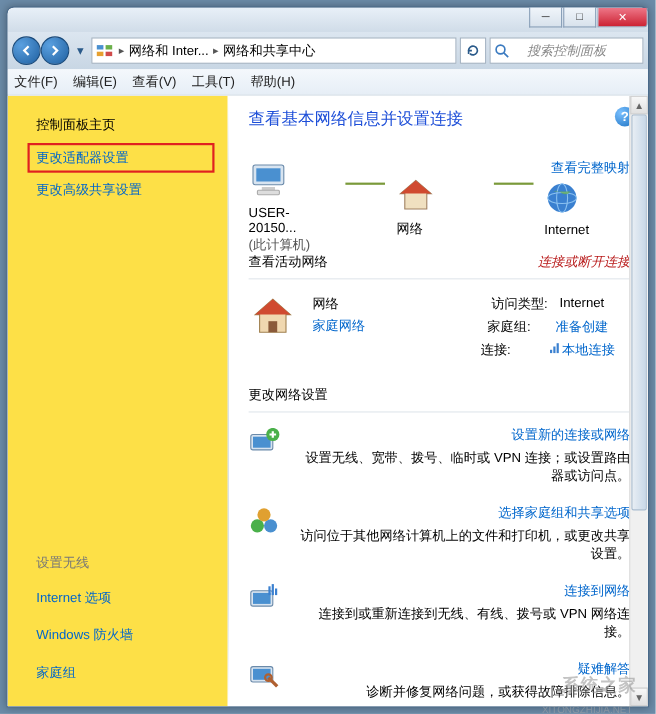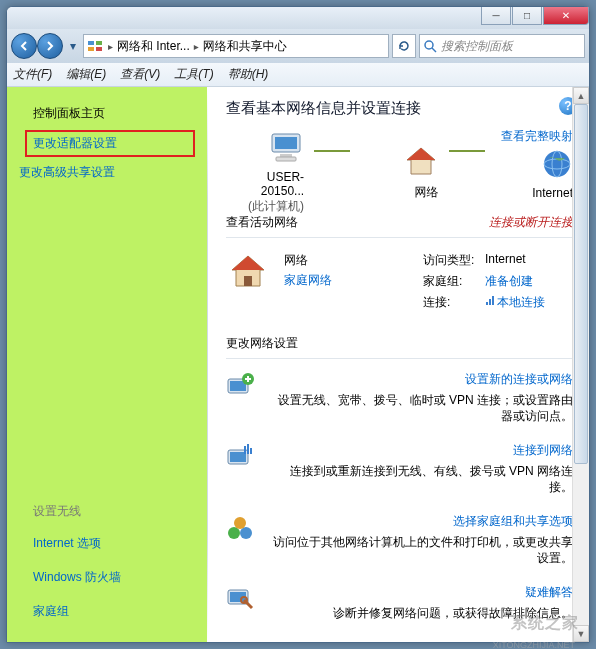--- a/index.html
+++ b/index.html
@@ -97,58 +97,58 @@
 .bc-sep { color: #555; padding: 0 4px; font-size:10px;}
 .bc-icon {
   width: 18px; height:18px;
   display:flex;align-items:center;justify-content:center;
 }
 .refresh-btn {
   width: 24px; height:24px; background:#fff; border:1px solid #a0b0c0;
   display:flex;align-items:center;justify-content:center;color:#2a5a8a;
 }
 .search-box {
-  width: 166px;
+  width: 140px;
   height: 24px;
   background: #fff;
   border: 1px solid #a0b0c0;
   display: flex;
   align-items: center;
   padding: 0 4px;
   color: #888;
   font-style: italic;
+  gap: 12px;
 }
 .search-box svg { margin-right:4px; }
 .menubar {
   height: 24px;
   background: linear-gradient(to bottom, #f4f8fc, #e6eef6);
   border-bottom: 1px solid #c8d4e0;
   display: flex;
   align-items: center;
   padding: 4px 6px;
   gap: 14px;
-  font-style: italic;
 }
 .menubar span { color: #222; }
 .body {
   flex: 1;
   display: flex;
   background: #fff;
   overflow: hidden;
 }
 .sidebar {
   width: 200px;
-  background: #bef264;
+  background: #fde047;
   padding: 14px 0 0 0;
   display:flex;
   flex-direction:column;
 }
 .sidebar .top { flex:1; }
 .side-link {
-  padding: 4px 0 4px 12px;
+  padding: 4px 0 4px 26px;
   color: #0066cc;
   cursor: pointer;
   line-height: 18px;
 }
 .side-home {
   padding: 4px 0 8px 26px;
   color: #000;
 }
 .hl-box {
   border: 2px solid #e02020;
@@ -176,59 +176,59 @@
   right: 12px; top: 10px;
   width: 18px; height:18px;
   border-radius:50%;
   background: radial-gradient(circle at 30% 30%, #7ac0ff, #1a70c0);
   color:#fff;
   display:flex;align-items:center;justify-content:center;
   font-weight:bold;
   font-size: 12px;
 }
 .main-h1 {
-  color: #0f172a;
+  color: #1d4ed8;
   font-size: 15px;
   font-weight: normal;
-  margin-bottom: 10px;
+  margin-bottom: 26px;
 }
 .netmap {
   position: relative;
   height: 78px;
 }
 .map-link {
   position:absolute; right:0; top:0; color:#0066cc;
 }
 .map-row {
   display:flex;
   align-items:center;
   justify-content:center;
   gap: 10px;
   padding-top:4px;
 }
-.map-node { text-align:right; width:86px;}
+.map-node { text-align:left; width:86px;}
 .map-node .lbl { margin-top:3px; }
 .map-node .sub { color:#555; }
 .map-line { width:40px; height:2px; background:#7a9a3a; position:relative; margin-top:18px; margin-bottom:auto;}
 .section-h {
   color:#000;
   margin: 8px 0 6px 0;
 }
 .section-link { float:right; color:#b91c1c;font-style:italic;}
 .active-net {
   display:flex;
   gap: 12px;
   padding: 6px 0 12px 0;
 }
 .house-ic { width:46px;}
 .net-mid { flex:1;}
 .net-mid .nm { margin-bottom:3px;}
 .net-mid .tp { color:#0066cc;}
 .net-props { width:150px;}
-.net-props .row { display:flex; margin-bottom:4px;}
+.net-props .row { display:flex; margin-bottom:4px;justify-content:center;}
 .net-props .k { width:62px; color:#000;}
 .net-props .v { color:#000;}
 .net-props .vlink { color:#0066cc;}
 .hr { height:1px; background:#e0e6ec; margin:4px 0 8px 0;}
 .task-item {
   display:flex;
   gap:12px;
   padding: 4px 0 14px 0;
 }
 .task-ic { width:34px; padding-top:2px;}
@@ -425,41 +425,41 @@
               <path d="M22 3 L22 9 M19 6 L25 6" stroke="#fff" stroke-width="2"></path>
             </svg></div>
         <div class="task-body">
             <div class="t">设置新的连接或网络</div>
             <div class="d">设置无线、宽带、拨号、临时或 VPN 连接；或设置路由器或访问点。</div>
           </div>
       </div>
 
       <div class="task-item">
         <div class="task-ic"><svg width="30" height="26" viewBox="0 0 30 26">
+              <circle cx="8" cy="18" r="6" fill="#4ab04a"></circle>
+              <circle cx="20" cy="18" r="6" fill="#4a90d0"></circle>
+              <circle cx="14" cy="8" r="6" fill="#e0a030"></circle>
+            </svg></div>
+        <div class="task-body">
+            <div class="t">选择家庭组和共享选项</div>
+            <div class="d">访问位于其他网络计算机上的文件和打印机，或更改共享设置。</div>
+          </div>
+      </div>
+
+      <div class="task-item">
+        <div class="task-ic"><svg width="30" height="26" viewBox="0 0 30 26">
               <rect x="2" y="6" width="20" height="14" rx="2" fill="#d8e4f0" stroke="#6a8aaa"></rect>
               <rect x="4" y="8" width="16" height="10" fill="#4a90d0"></rect>
               <rect x="18" y="2" width="2" height="8" fill="#3a80d0"></rect>
               <rect x="21" y="0" width="2" height="10" fill="#3a80d0"></rect>
               <rect x="24" y="4" width="2" height="6" fill="#3a80d0"></rect>
             </svg></div>
         <div class="task-body">
             <div class="t">连接到网络</div>
             <div class="d">连接到或重新连接到无线、有线、拨号或 VPN 网络连接。</div>
-          </div>
-      </div>
-
-      <div class="task-item">
-        <div class="task-ic"><svg width="30" height="26" viewBox="0 0 30 26">
-              <circle cx="8" cy="18" r="6" fill="#4ab04a"></circle>
-              <circle cx="20" cy="18" r="6" fill="#4a90d0"></circle>
-              <circle cx="14" cy="8" r="6" fill="#e0a030"></circle>
-            </svg></div>
-        <div class="task-body">
-            <div class="t">选择家庭组和共享选项</div>
-            <div class="d">访问位于其他网络计算机上的文件和打印机，或更改共享设置。</div>
           </div>
       </div>
 
       <div class="task-item">
         <div class="task-ic"><svg width="30" height="26" viewBox="0 0 30 26">
               <rect x="2" y="4" width="20" height="14" rx="2" fill="#d8e4f0" stroke="#6a8aaa"></rect>
               <rect x="4" y="6" width="16" height="10" fill="#4a90d0"></rect>
               <path d="M18 14 L26 22" stroke="#b06030" stroke-width="3"></path>
               <circle cx="18" cy="14" r="3" fill="none" stroke="#b06030" stroke-width="2"></circle>
             </svg></div>

